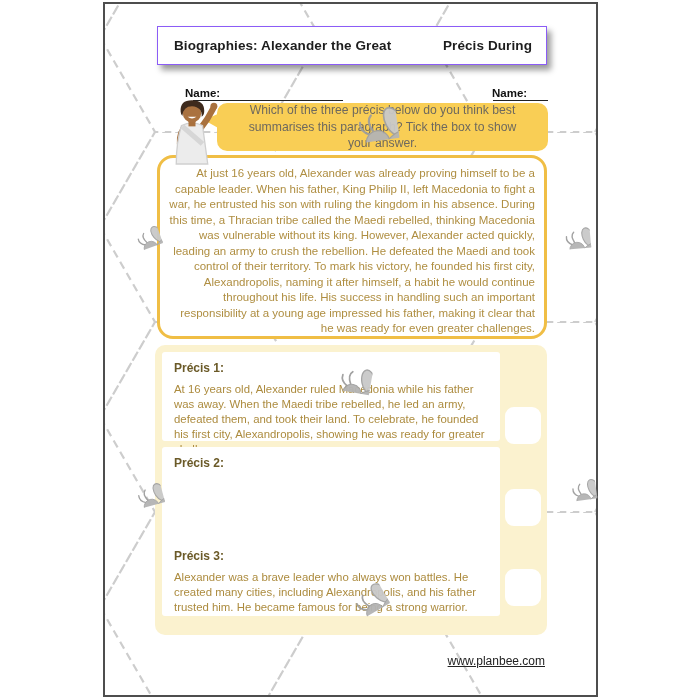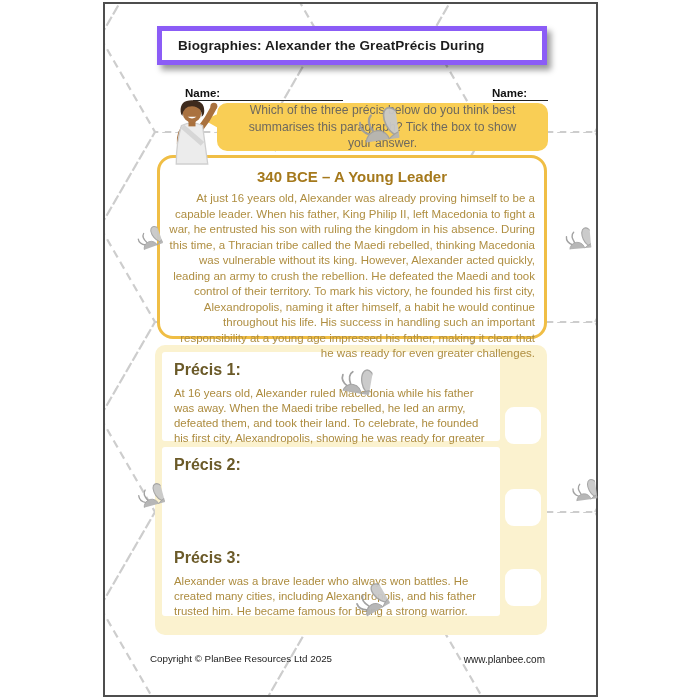--- a/index.html
+++ b/index.html
@@ -5,22 +5,22 @@
   html,body{margin:0;padding:0;background:#ffffff;font-family:"Liberation Sans",sans-serif;}
   .stage{position:relative;width:700px;height:700px;background:#ffffff;overflow:hidden;}
 
   
   .sheet{position:absolute;left:103px;top:2px;width:495px;height:695px;box-sizing:border-box;
          background:#ffffff;border:2px solid #4e4e4e;overflow:hidden;}
   .hexbg{position:absolute;left:0;top:0;width:100%;height:100%;}
 
   
   .header-box{position:absolute;left:52px;top:22px;width:390px;height:39px;box-sizing:border-box;
-              background:#ffffff;border:5px solid #8b5cf6;box-shadow:4px 5px 6px rgba(0,0,0,.40);
-              display:flex;align-items:center;padding:0 14px 0 16px;z-index:6;}
+              background:#ffffff;border:1px solid #8b5cf6;box-shadow:4px 5px 6px rgba(0,0,0,.40);
+              display:flex;align-items:center;justify-content:space-between;padding:0 14px 0 16px;z-index:6;}
   .header-title,.header-sub{font-size:13.5px;font-weight:600;color:#1d1d1d;letter-spacing:.1px;}
 
   
   .name-label,.date-label{position:absolute;font-size:11.5px;font-weight:700;color:#111;z-index:5;padding-left:35px;}
   .name-label{left:45px;top:83px;}
   .date-label{left:352px;top:83px;}
   .name-line{position:absolute;left:88px;top:96px;width:150px;border-bottom:1.4px solid #222;z-index:5;}
   .date-line{position:absolute;left:388px;top:96px;width:55px;border-bottom:1.4px solid #222;z-index:5;}
 
   
@@ -38,28 +38,28 @@
                background:#ffffff;border:3px solid #F0BE45;border-radius:16px;padding:8px 6px;z-index:4;}
   .passage-title{text-align:center;font-size:15px;font-weight:700;color:#A5791C;margin:2px 0 6px 0;}
   .passage-body{font-size:11.5px;line-height:15.5px;color:#AF8E41;text-align:right;padding:0 3px;}
 
   
   .precis-panel{position:absolute;left:50px;top:341px;width:392px;height:290px;
                 background:#FBF2CF;border-radius:10px;z-index:3;}
   .precis-box{position:absolute;left:7px;width:338px;box-sizing:border-box;background:#ffffff;
               border-radius:3px;padding:9px 12px;}
   .pb1{top:7px;height:89px;}  .pb2{top:102px;height:111px;}  .pb3{top:195px;height:76px;}
-  .precis-label{font-size:16px;font-weight:700;color:#6B5A28;margin-bottom:7px;}
+  .precis-label{font-size:12px;font-weight:700;color:#6B5A28;margin-bottom:7px;}
   .precis-text{font-size:11.4px;line-height:15px;color:#AC8B3E;}
   .checkbox{position:absolute;left:350px;width:36px;height:37px;background:#ffffff;border-radius:9px;cursor:pointer;}
   .cb1{top:62px;} .cb2{top:144px;} .cb3{top:224px;}
 
   
   .footer-copy{position:absolute;left:45px;top:649px;font-size:9.8px;color:#222;z-index:5;}
-  .footer-web{position:absolute;right:51px;top:650px;font-size:10px;color:#222;z-index:5;}
+  .footer-web{position:absolute;right:51px;top:650px;font-size:12px;color:#222;z-index:5;text-decoration:underline;}
 
   
   .bee{position:absolute;z-index:60;opacity:.95;pointer-events:none;}
 </style>
 </head>
 <body>
 
 <div class="stage">
 
   <svg width="0" height="0" style="position:absolute" aria-hidden="true">
@@ -112,21 +112,20 @@
       <path d="M27,15 Q26,2 40,2 Q54,2 54,14 Q54,19 51,21 Q52,10 40,9 Q30,9 29,20 Q27,18 27,15 Z" fill="#3e2a1c"></path>
       <path d="M35,21 Q40,25 45,21" fill="#ffffff"></path>
     </svg>
 
     <div class="bubble">
       <div class="bubble-tail"></div>
       <div class="bubble-text">Which of the three précis below do you think best summarises this paragraph? Tick the box to show your answer.</div>
     </div>
 
     <div class="passage-box">
-      <div class="passage-title">340 BCE – A Young Leader</div>
       <div class="passage-body">At just 16 years old, Alexander was already proving himself to be a capable leader. When his father, King Philip II, left Macedonia to fight a war, he entrusted his son with ruling the kingdom in his absence. During this time, a Thracian tribe called the Maedi rebelled, thinking Macedonia was vulnerable without its king. However, Alexander acted quickly, leading an army to crush the rebellion. He defeated the Maedi and took control of their territory. To mark his victory, he founded his first city, Alexandropolis, naming it after himself, a habit he would continue throughout his life. His success in handling such an important responsibility at a young age impressed his father, making it clear that he was ready for even greater challenges.</div>
     </div>
 
     <div class="precis-panel">
 
       <div class="precis-box pb1">
         <div class="precis-label">Précis 1:</div>
         <div class="precis-text">At 16 years old, Alexander ruled Macedonia while his father was away. When the Maedi tribe rebelled, he led an army, defeated them, and took their land. To celebrate, he founded his first city, Alexandropolis, showing he was ready for greater challenges.</div>
       </div>
       <div class="checkbox cb1"></div>
@@ -137,21 +136,20 @@
       <div class="checkbox cb2"></div>
 
       <div class="precis-box pb3">
         <div class="precis-label">Précis 3:</div>
         <div class="precis-text">Alexander was a brave leader who always won battles. He created many cities, including Alexandropolis, and his father trusted him. He became famous for being a strong warrior.</div>
       </div>
       <div class="checkbox cb3"></div>
 
     </div>
 
-    <span class="footer-copy">Copyright © PlanBee Resources Ltd 2025</span>
     <span class="footer-web">www.planbee.com</span>
 
   </div>
 
   <svg class="bee" style="left:310px;top:60px;width:84px;height:84px;transform:rotate(-8deg)" viewBox="-50 -50 100 100">
       <use href="#bee-sym"></use>
     </svg>
   <svg class="bee" style="left:106px;top:203px;width:50px;height:50px;transform:rotate(-20deg)" viewBox="-50 -50 100 100">
       <use href="#bee-sym"></use>
     </svg>

